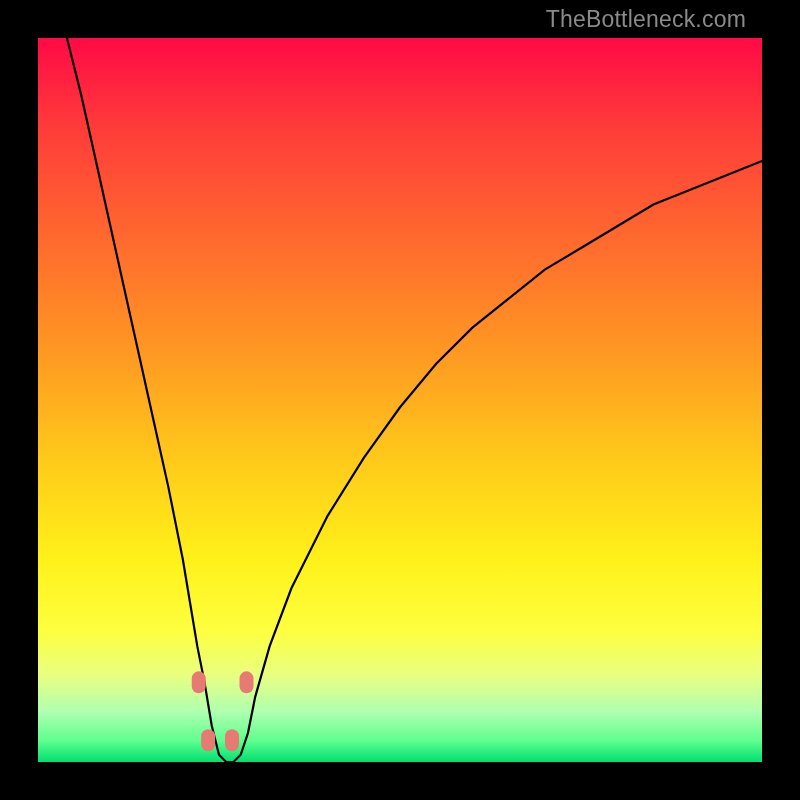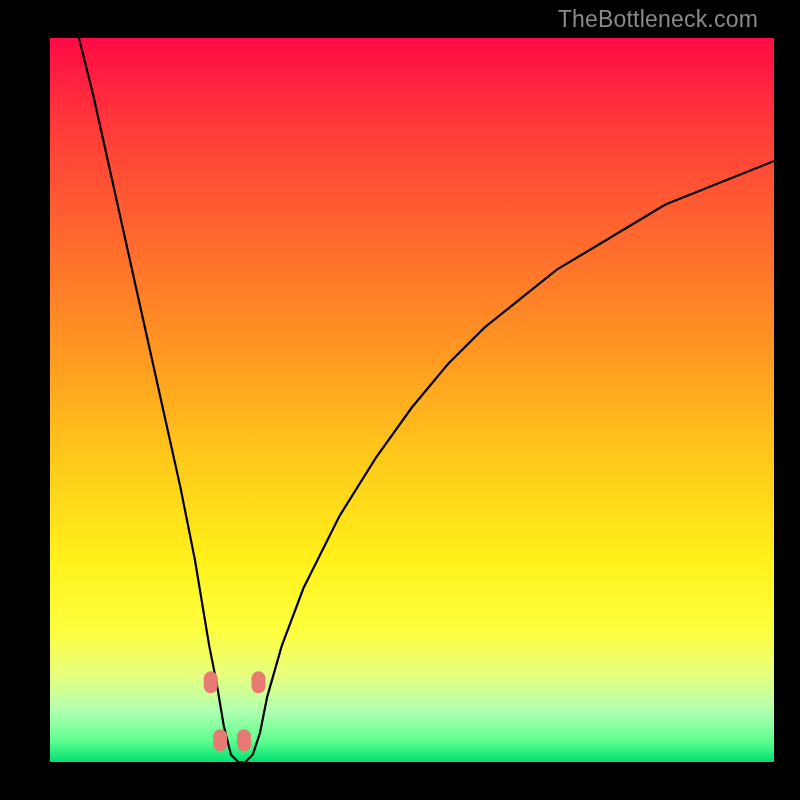--- a/index.html
+++ b/index.html
@@ -6,21 +6,21 @@
     margin: 0;
     padding: 0;
     width: 800px;
     height: 800px;
     background: #000000;
     overflow: hidden;
   }
   .frame {
     position: absolute;
     top: 0;
-    left: 12px;
+    left: 0;
     width: 760px;
     height: 800px;
     background: #000000;
   }
   .plot-area {
     position: absolute;
     left: 38px;
     top: 38px;
     width: 724px;
     height: 724px;

